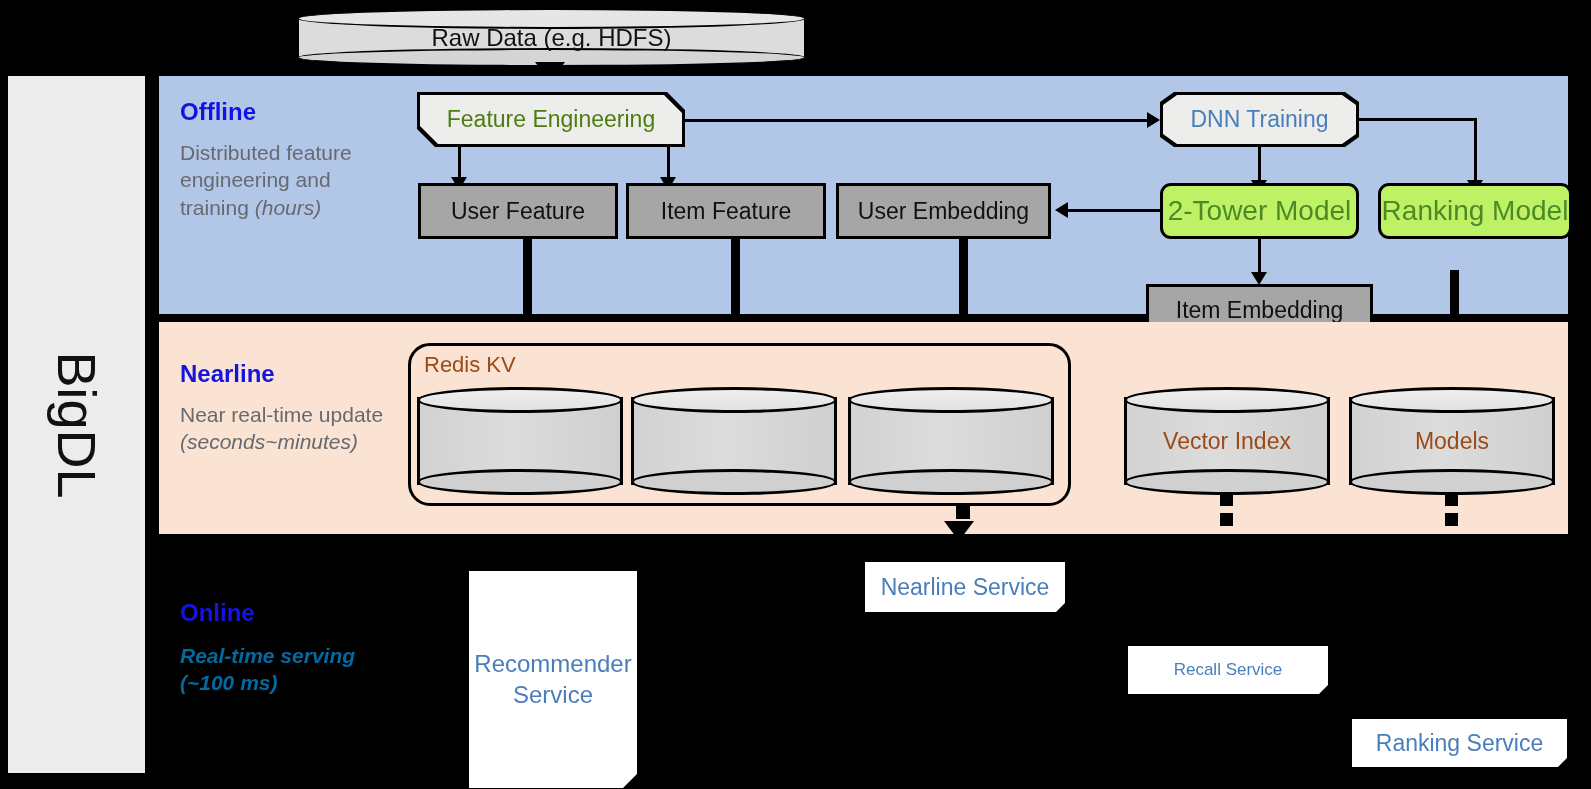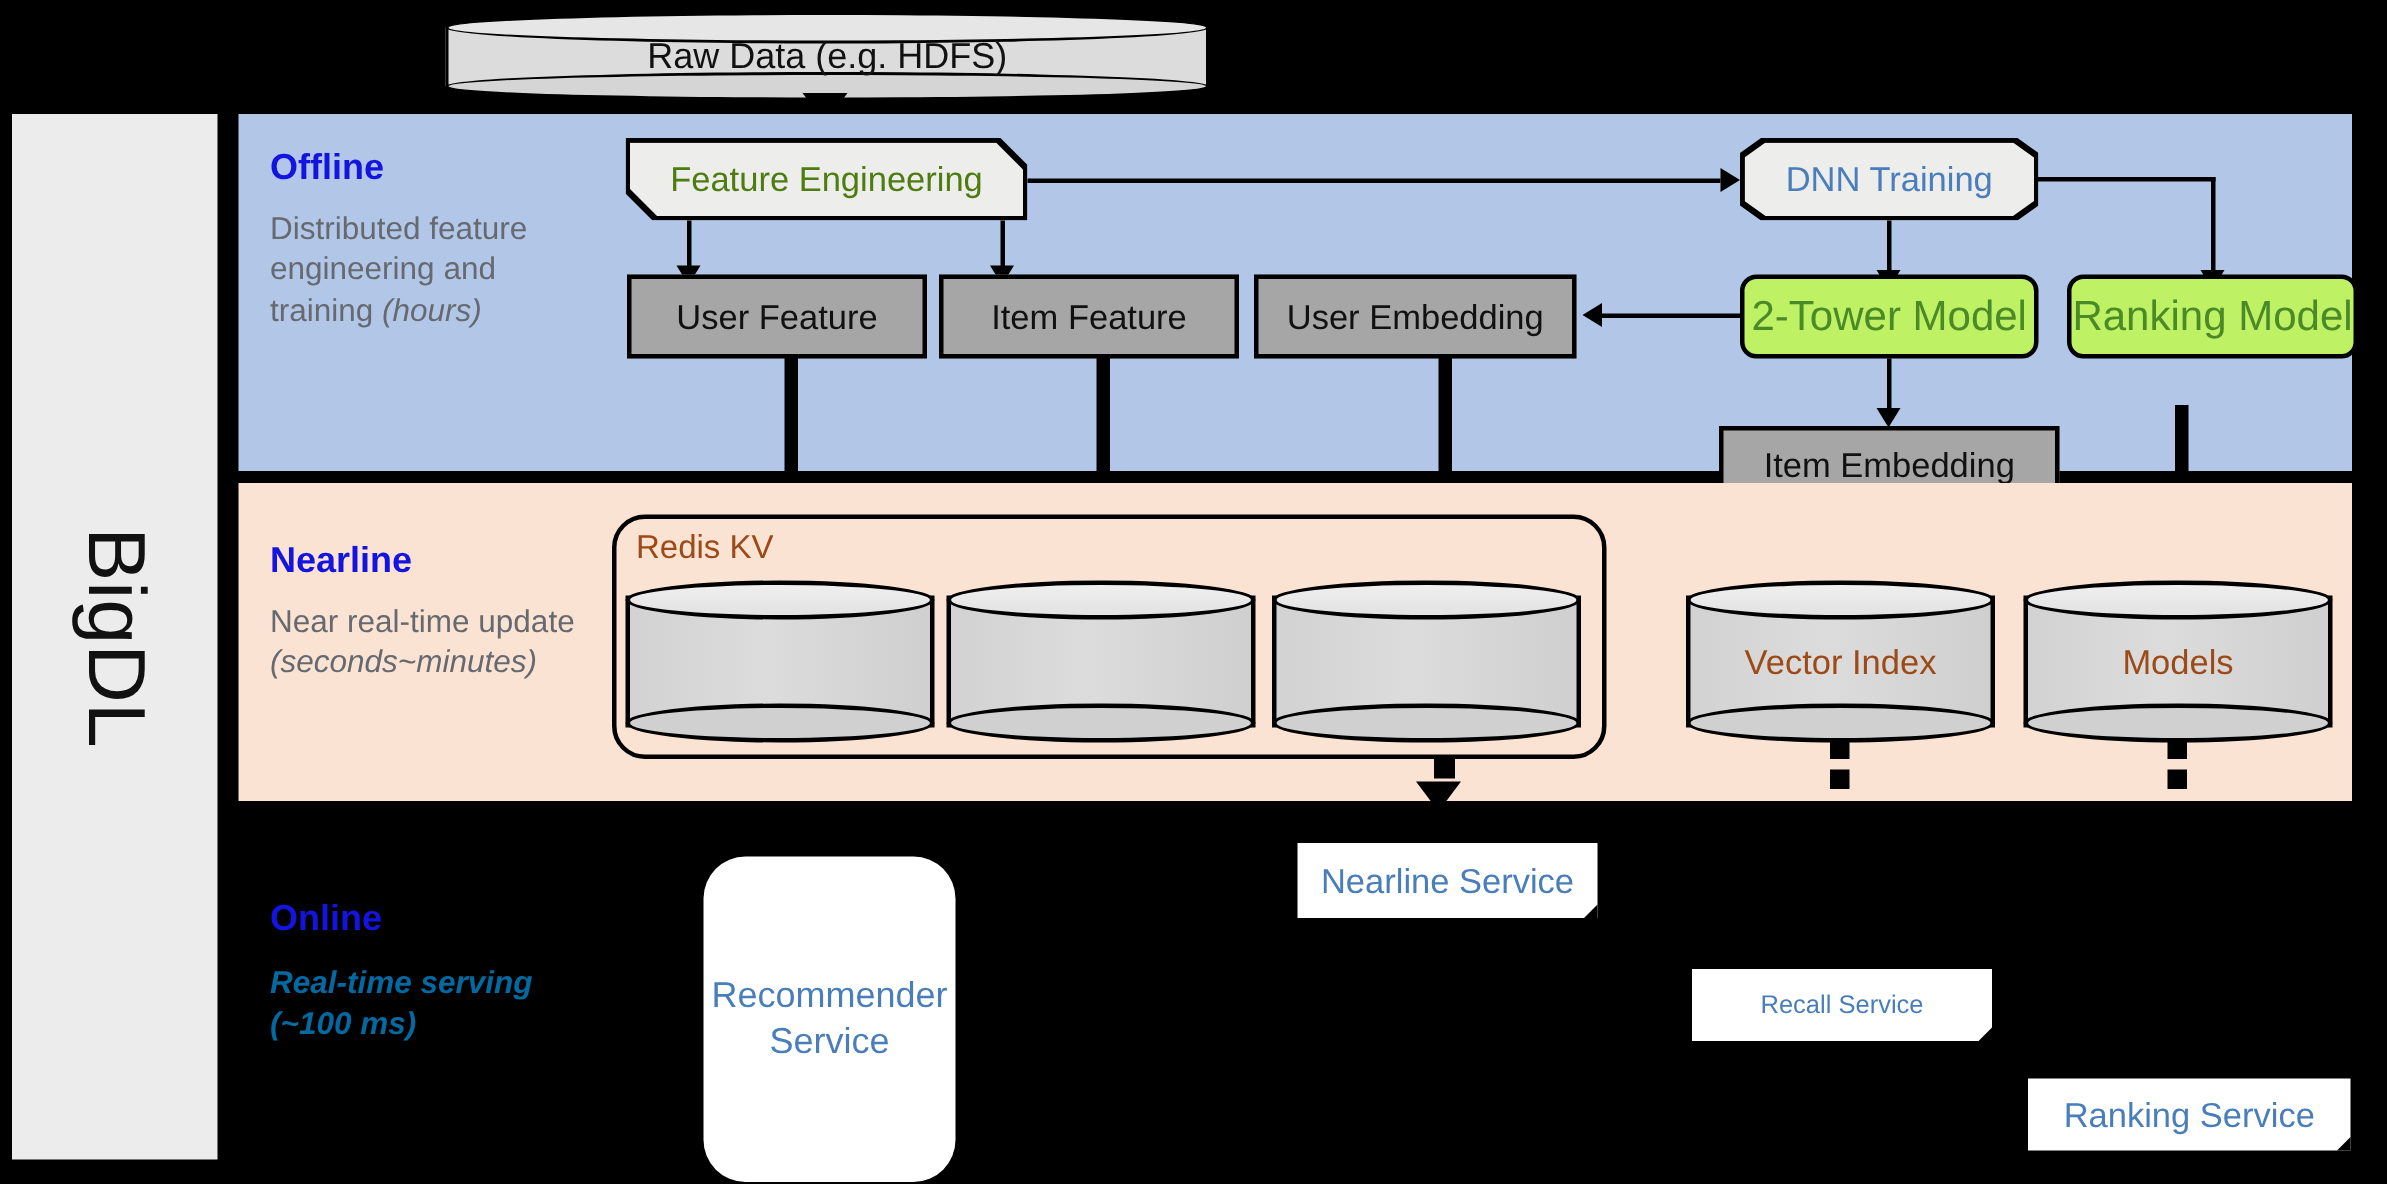--- a/index.html
+++ b/index.html
@@ -222,21 +222,21 @@
   <div class="ln" style="left:1220px;top:513px;width:13px;height:13px;"></div>
 
   <div class="ln" style="left:1445px;top:492px;width:13px;height:14px;"></div>
   <div class="ln" style="left:1445px;top:513px;width:13px;height:13px;"></div>
 
   <div id="online-panel" class="panel">
     <div class="stage-title" style="left:21px;top:57px;">Online</div>
     <div class="stage-desc" style="left:21px;top:100px;width:220px;"><span>Real-time serving </span><i>(~100 ms)</i></div>
   </div>
 
-  <div class="doc" style="left:469px;top:571px;width:168px;height:217px;font-size:24px;line-height:1.28;border-radius:28px;">
+  <div class="doc" style="left:469px;top:571px;width:168px;height:217px;font-size:24px;line-height:1.28;">
     <span>Recommender Service</span>
     <span class="corner"></span>
   </div>
 
   <div class="doc doc-sm" style="left:865px;top:562px;width:200px;height:50px;font-size:23px;">
     <span>Nearline Service</span>
     <span class="corner"></span>
   </div>
 
   <div class="doc doc-sm" style="left:1128px;top:646px;width:200px;height:48px;font-size:17px;">

